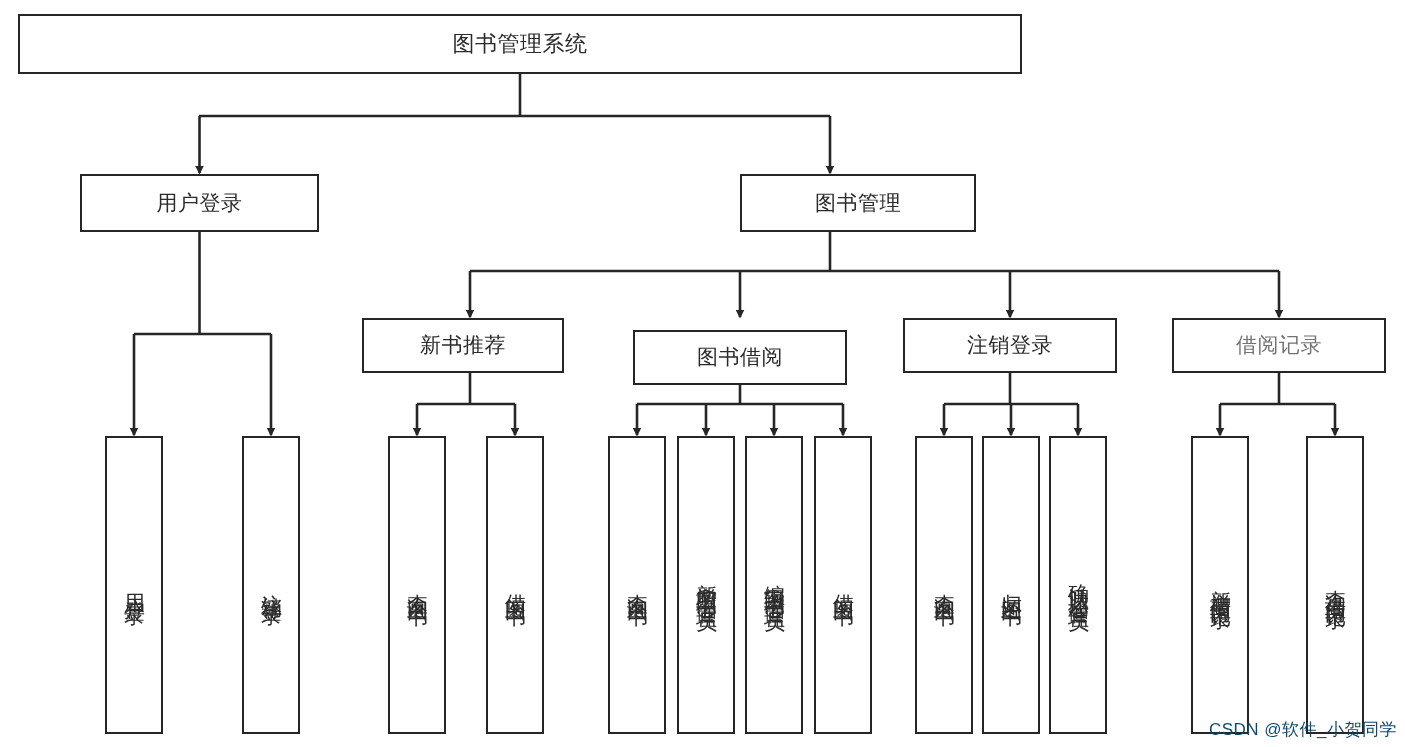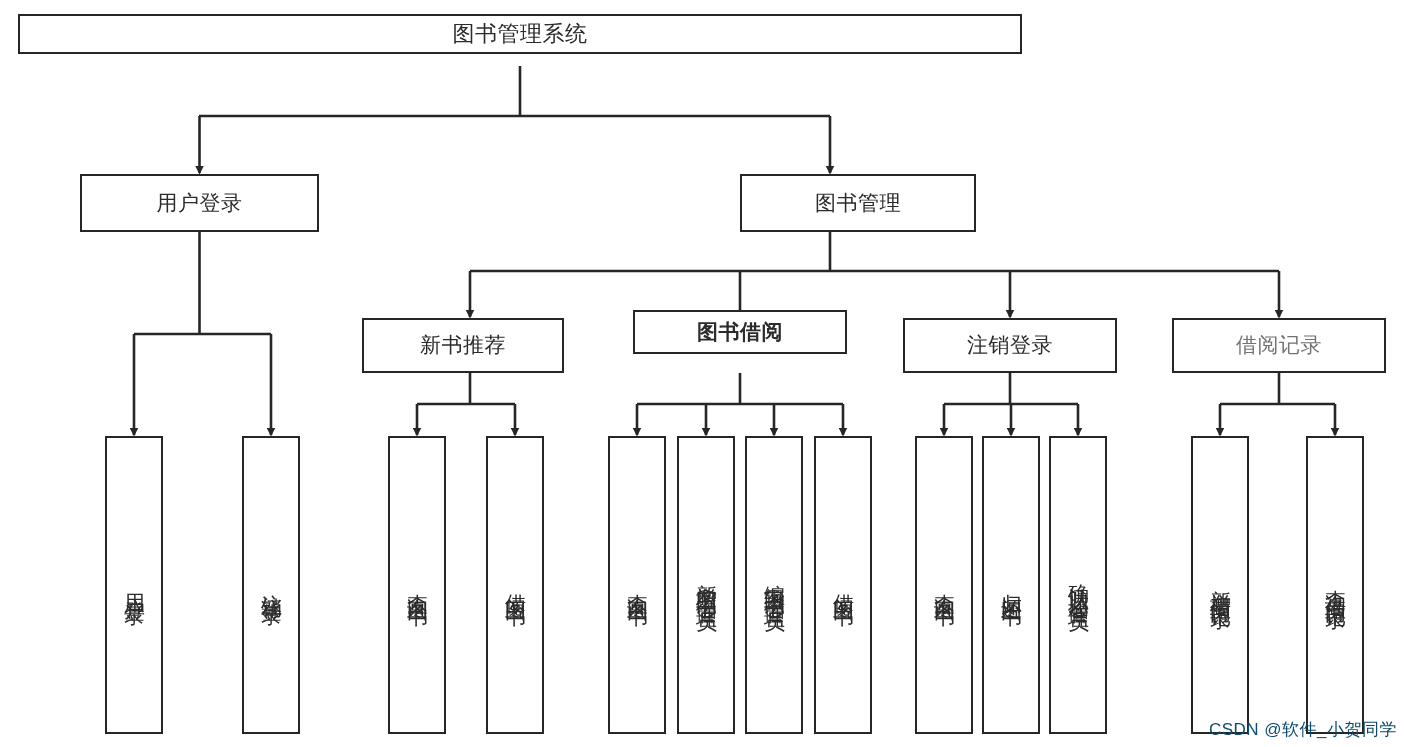--- a/index.html
+++ b/index.html
@@ -107,33 +107,33 @@
         <path d="M1011,404 L1011,435" marker-end="url(#arrowhead)"></path>
         <path d="M1078,404 L1078,435" marker-end="url(#arrowhead)"></path>
         <path d="M1279,373 L1279,404"></path>
         <path d="M1220,404 L1335,404"></path>
         <path d="M1220,404 L1220,435" marker-end="url(#arrowhead)"></path>
         <path d="M1335,404 L1335,435" marker-end="url(#arrowhead)"></path>
       </g>
   </svg>
 
   <div id="nodes-layer">
-      <div class="node root" style="left: 18px; top: 14px; width: 1004px; height: 40px; border-color: rgb(38, 38, 38); background: rgb(255, 255, 255);">
+      <div class="node root" style="left: 18px; top: 14px; width: 1004px; height: 60px; border-color: rgb(38, 38, 38); background: rgb(255, 255, 255);">
         <span class="node-label" style="color: rgb(43, 43, 43);">图书管理系统</span>
       </div>
       <div class="node" style="left: 80px; top: 174px; width: 239px; height: 58px; border-color: rgb(38, 38, 38); background: rgb(255, 255, 255);">
         <span class="node-label" style="color: rgb(43, 43, 43);">用户登录</span>
       </div>
       <div class="node" style="left: 740px; top: 174px; width: 236px; height: 58px; border-color: rgb(38, 38, 38); background: rgb(255, 255, 255);">
         <span class="node-label" style="color: rgb(43, 43, 43);">图书管理</span>
       </div>
       <div class="node" style="left: 362px; top: 318px; width: 202px; height: 55px; border-color: rgb(38, 38, 38); background: rgb(255, 255, 255);">
         <span class="node-label" style="color: rgb(43, 43, 43);">新书推荐</span>
       </div>
-      <div class="node" style="left: 633px; top: 310px; width: 214px; height: 44px; border-color: rgb(38, 38, 38); background: rgb(255, 255, 255); font-weight: bold;">
+      <div class="node" style="left: 633px; top: 330px; width: 214px; height: 55px; border-color: rgb(38, 38, 38); background: rgb(255, 255, 255);">
         <span class="node-label" style="color: rgb(43, 43, 43);">图书借阅</span>
       </div>
       <div class="node" style="left: 903px; top: 318px; width: 214px; height: 55px; border-color: rgb(38, 38, 38); background: rgb(255, 255, 255);">
         <span class="node-label" style="color: rgb(43, 43, 43);">注销登录</span>
       </div>
       <div class="node" style="left: 1172px; top: 318px; width: 214px; height: 55px; border-color: rgb(38, 38, 38); background: rgb(255, 255, 255);">
         <span class="node-label" style="color: #737373;">借阅记录</span>
       </div>
       <div class="node vertical" style="left: 105px; top: 436px; width: 58px; height: 298px; border-color: rgb(38, 38, 38); background: rgb(255, 255, 255);">
         <span class="node-label" style="color: rgb(43, 43, 43);">用户登录</span>

